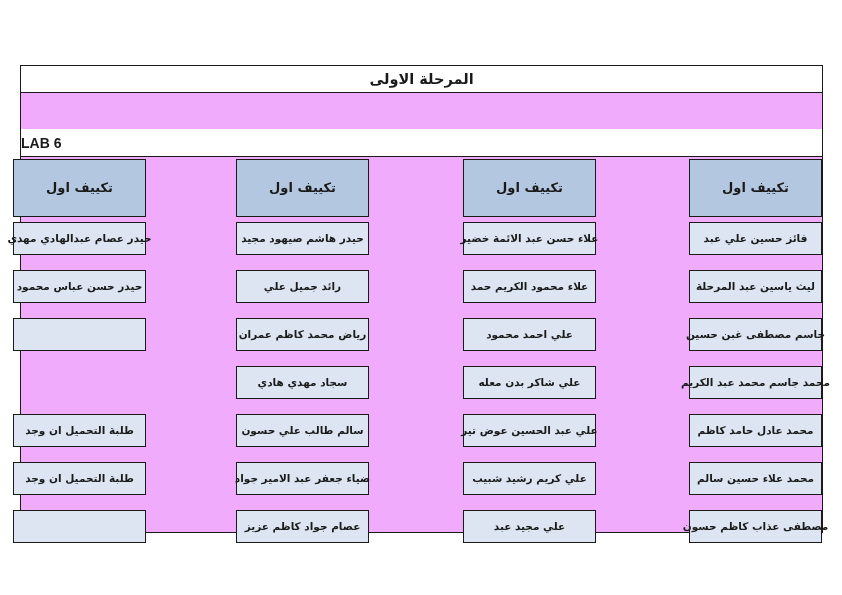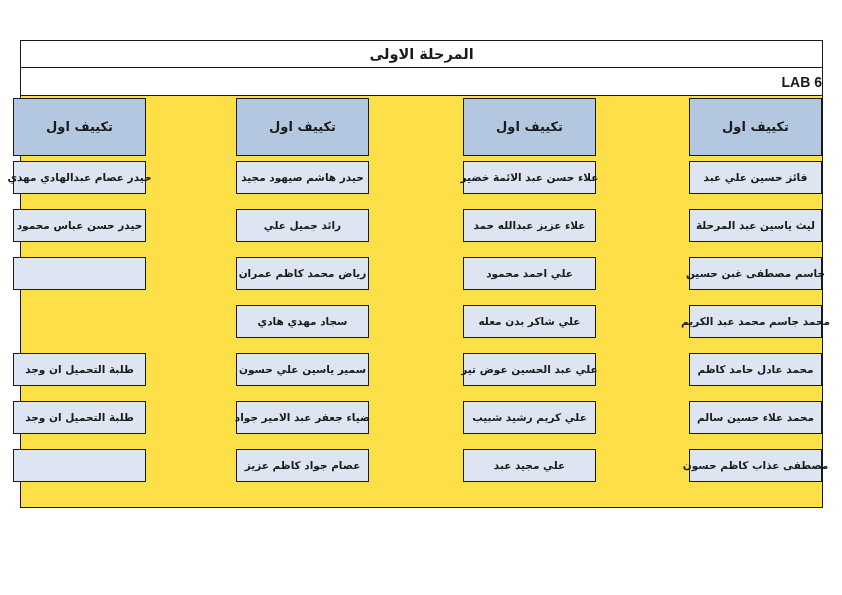--- a/index.html
+++ b/index.html
@@ -13,26 +13,26 @@
     height: 595px;
     position: relative;
     overflow: hidden;
     font-family: "DejaVu Sans", "Liberation Sans", sans-serif;
     color: #1a1a1a;
   }
 
   .sheet {
     position: absolute;
     left: 20px;
-    top: 40px;
+    top: 65px;
     width: 803px;
     height: 468px;
     border: 1.6px solid #1a1a1a;
     box-sizing: border-box;
-    background: #fde047;
+    background: #f0abfc;
   }
 
   
   .title-row {
     height: 27px;
     border-bottom: 1.6px solid #1a1a1a;
     display: flex;
     align-items: center;
     justify-content: center;
     box-sizing: border-box;
@@ -42,23 +42,24 @@
     font-size: 14.5px;
     font-weight: 600;
     letter-spacing: 0.2px;
     line-height: 1;
   }
   .subtitle-row {
     height: 28px;
     border-bottom: 1.6px solid #1a1a1a;
     display: flex;
     align-items: center;
-    justify-content: flex-start;
+    justify-content: flex-end;
     box-sizing: border-box;
     background: #ffffff;
+    margin-top: 36px;
   }
   .subtitle-row .txt {
     font-size: 14px;
     font-weight: 700;
     direction: ltr;
     font-family: "Liberation Sans", "DejaVu Sans", sans-serif;
   }
 
   
   .grid {
@@ -149,21 +150,21 @@
     </div>
 
     <div class="col col-1">
       <div class="cell head" style="top:2px">
           <span class="txt">تكييف اول</span>
         </div>
       <div class="cell" style="top:65px">
           <span class="txt">علاء حسن عبد الائمة خضير</span>
         </div>
       <div class="cell" style="top:113px">
-          <span class="txt">علاء عزيز عبدالله حمد</span>
+          <span class="txt">علاء محمود الكريم حمد</span>
         </div>
       <div class="cell" style="top:161px">
           <span class="txt">علي احمد محمود</span>
         </div>
       <div class="cell" style="top:209px">
           <span class="txt">علي شاكر بدن معله</span>
         </div>
       <div class="cell" style="top:257px">
           <span class="txt">علي عبد الحسين عوض تير</span>
         </div>
@@ -185,21 +186,21 @@
       <div class="cell" style="top:113px">
           <span class="txt">رائد جميل علي</span>
         </div>
       <div class="cell" style="top:161px">
           <span class="txt">رياض محمد كاظم عمران</span>
         </div>
       <div class="cell" style="top:209px">
           <span class="txt">سجاد مهدي هادي</span>
         </div>
       <div class="cell" style="top:257px">
-          <span class="txt">سمير ياسين علي حسون</span>
+          <span class="txt">سالم طالب علي حسون</span>
         </div>
       <div class="cell" style="top:305px">
           <span class="txt">ضياء جعفر عبد الامير جواد</span>
         </div>
       <div class="cell" style="top:353px">
           <span class="txt">عصام جواد كاظم عزيز</span>
         </div>
     </div>
 
     <div class="col col-3">

